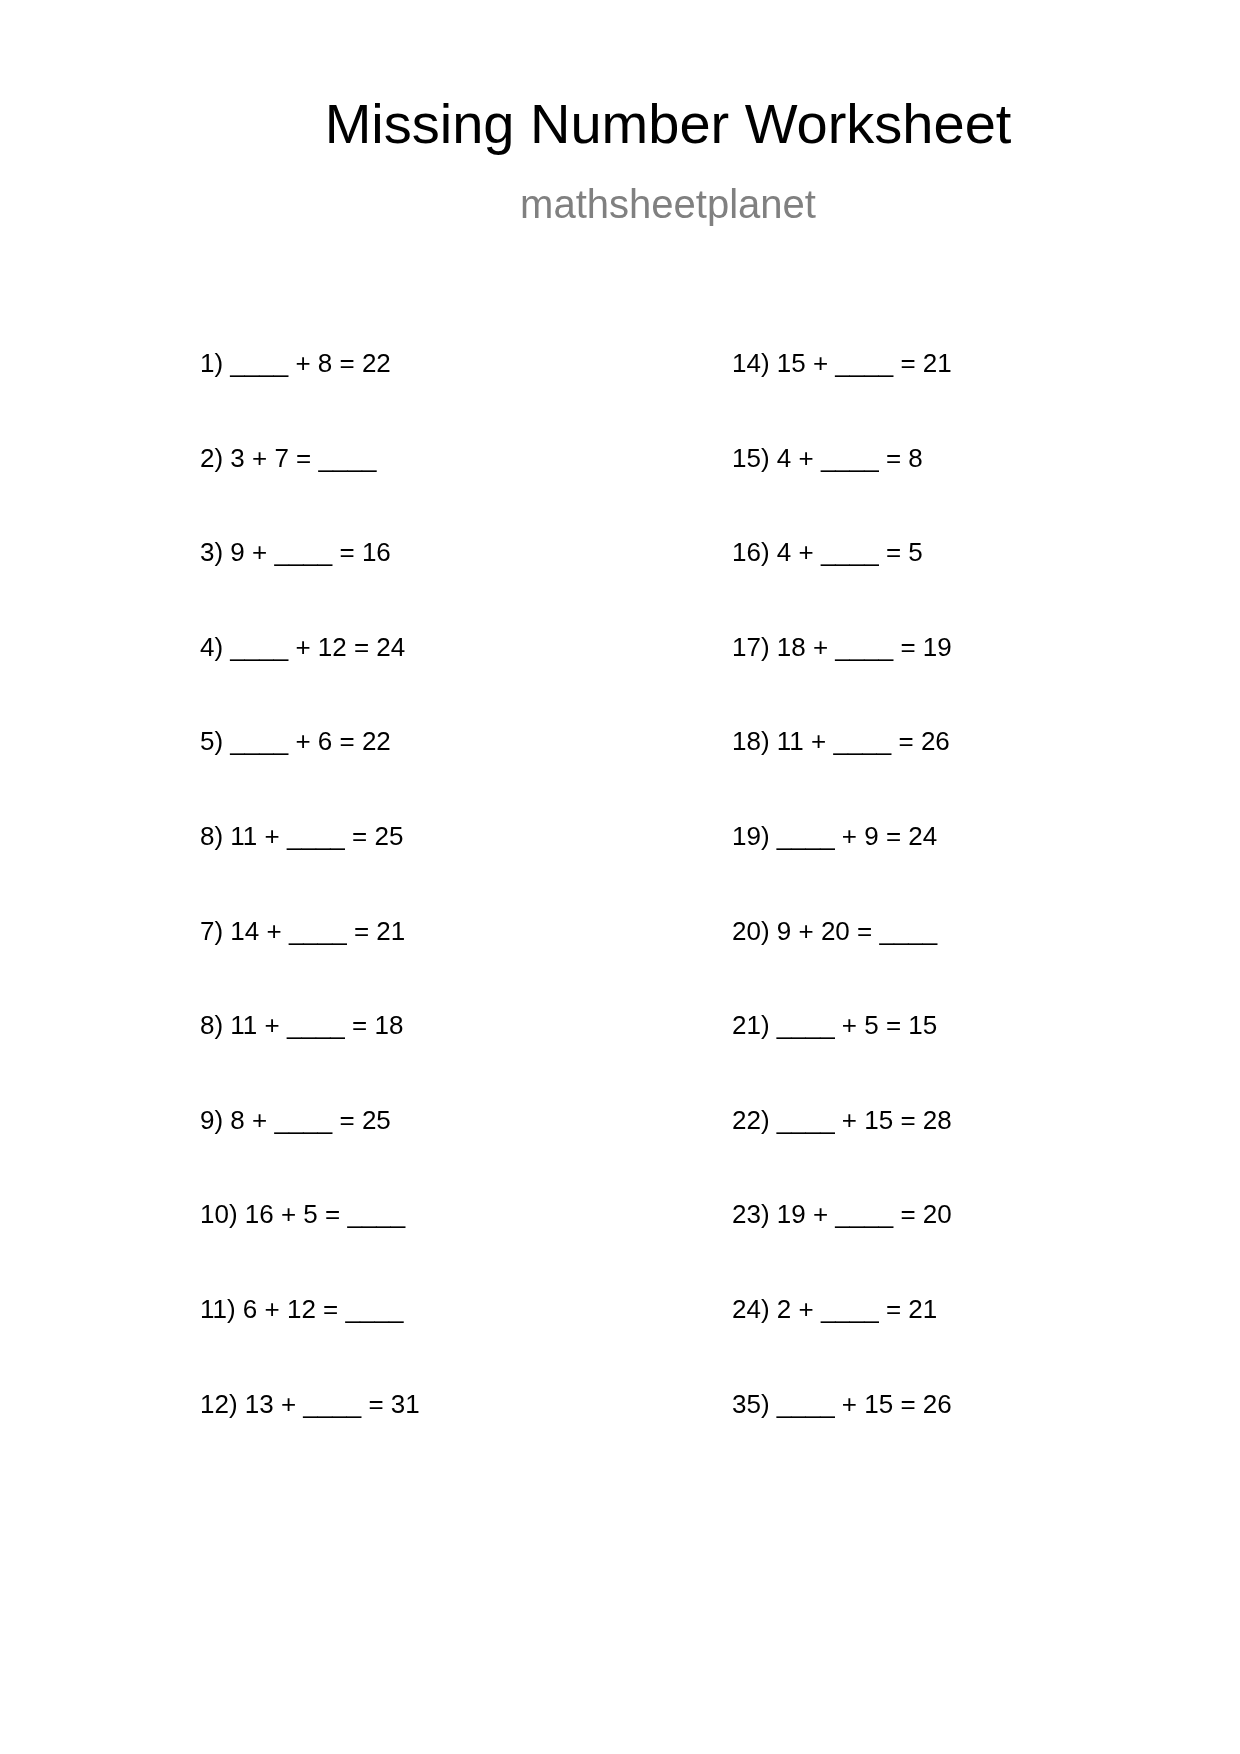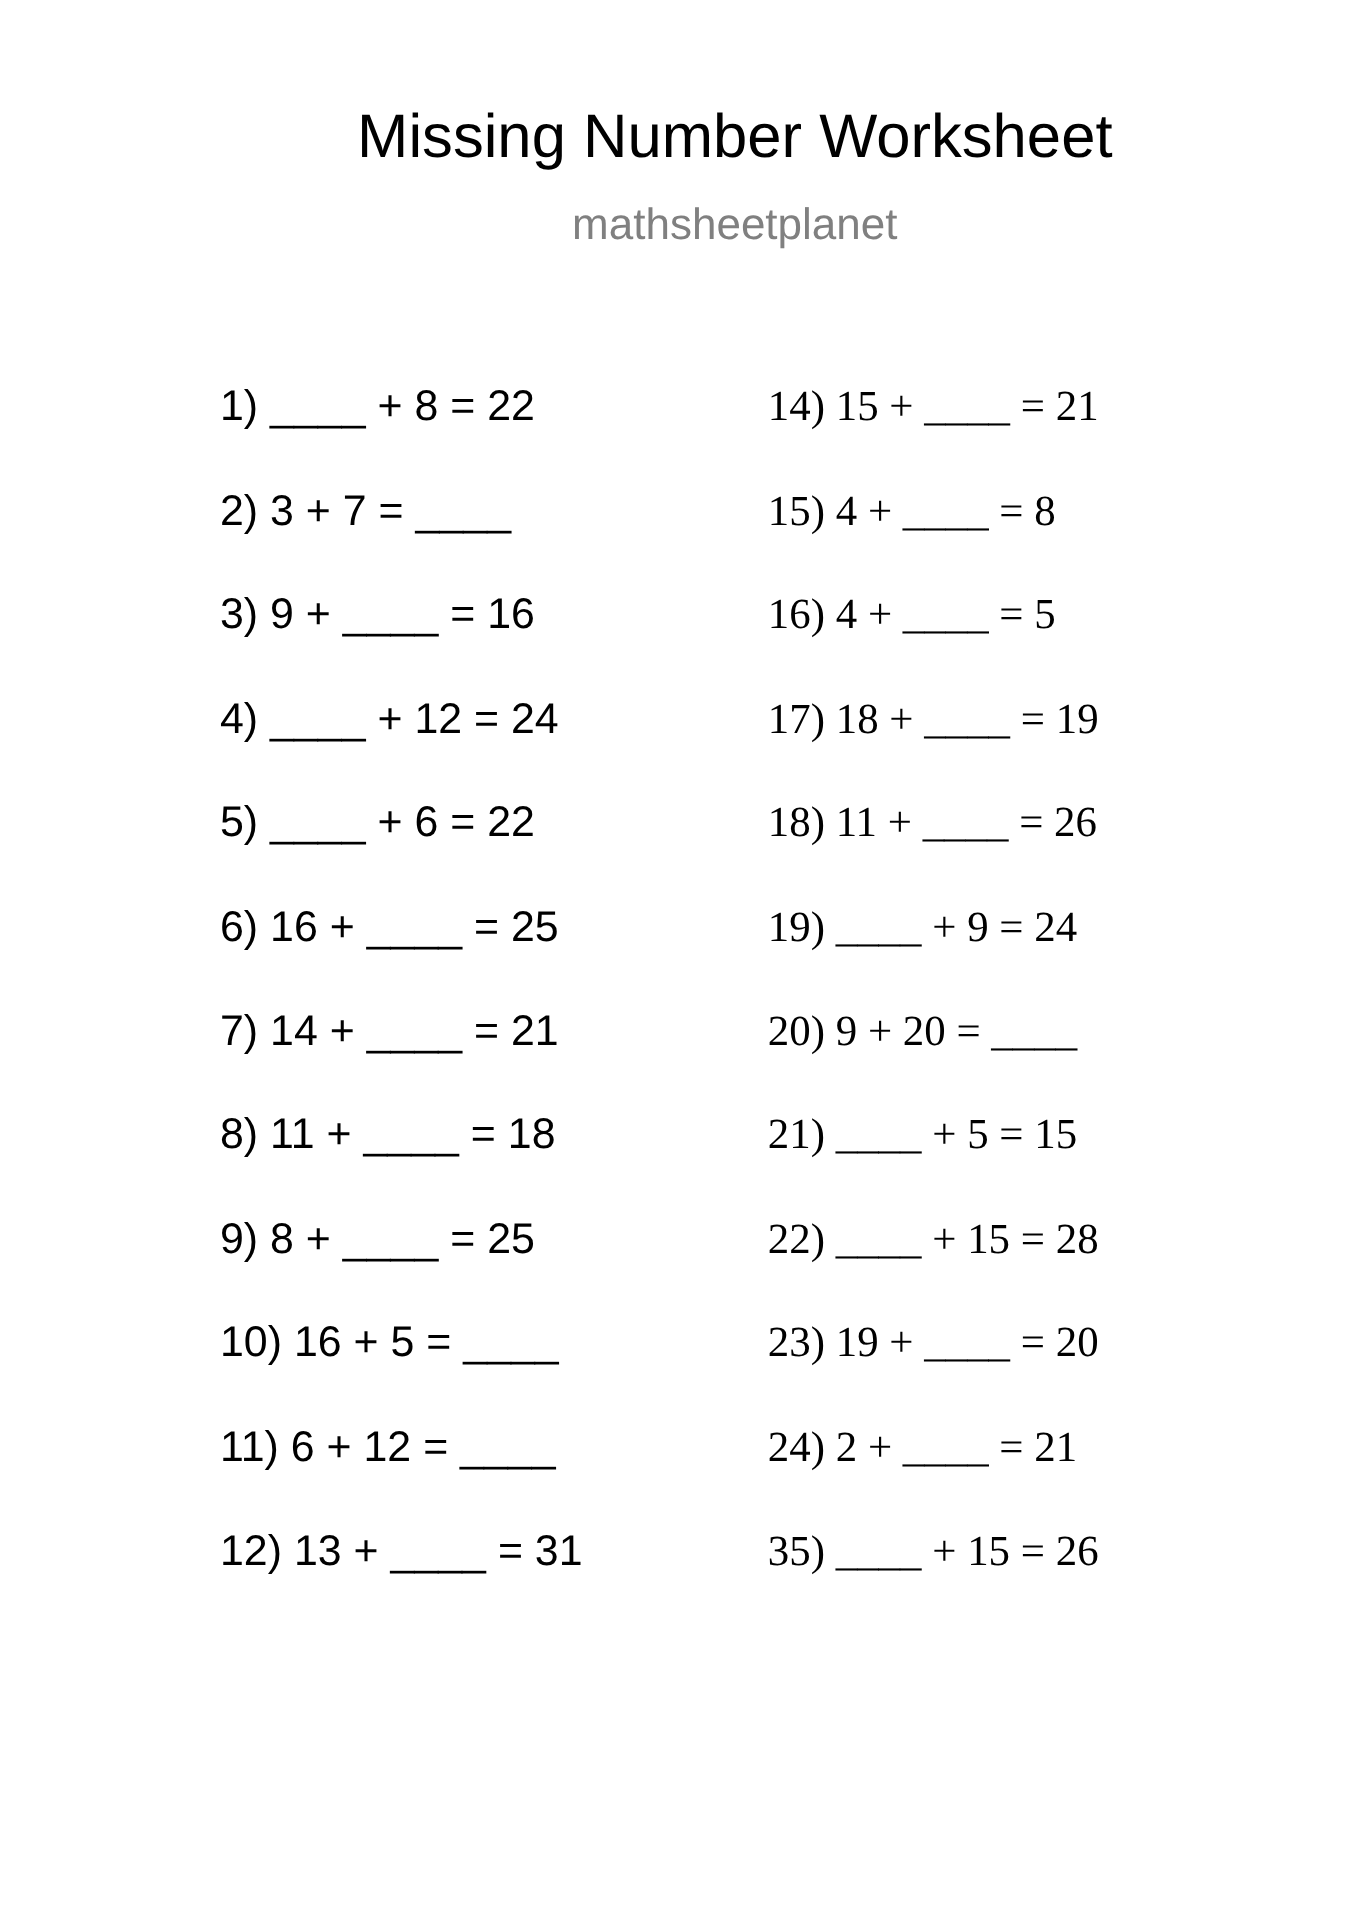--- a/index.html
+++ b/index.html
@@ -4,37 +4,37 @@
   <style>
     html, body { margin: 0; padding: 0; background: #ffffff; }
     body { width: 1240px; height: 1754px; position: relative; overflow: hidden;
            font-family: "Liberation Sans", sans-serif; color: #000; }
     .title { position: absolute; left: 0; width: 1336px; top: 96px; text-align: center;
              font-size: 56px; line-height: 1; white-space: nowrap; }
     .subtitle { position: absolute; left: 0; width: 1336px; top: 184px; text-align: center;
                 font-size: 40px; line-height: 1; color: #808080; white-space: nowrap; }
     .col { position: absolute; top: 350px; }
     .col-left { left: 200px; }
-    .col-right { left: 698px; font-family: Liberation Serif, serif; }
-    .problem { height: 94.6px; font-size: 39px; line-height: 1; white-space: pre; }
+    .col-right { left: 732px; }
+    .problem { height: 94.6px; font-size: 26px; line-height: 1; white-space: pre; }
   </style>
 </head>
 <body>
 
 <div>
   <div class="title">Missing Number Worksheet</div>
   <div class="subtitle">mathsheetplanet</div>
 
   <div class="col col-left">
     <div class="problem">1) ____ + 8 = 22</div>
     <div class="problem">2) 3 + 7 = ____</div>
     <div class="problem">3) 9 + ____ = 16</div>
     <div class="problem">4) ____ + 12 = 24</div>
     <div class="problem">5) ____ + 6 = 22</div>
-    <div class="problem">6) 16 + ____ = 25</div>
+    <div class="problem">8) 11 + ____ = 25</div>
     <div class="problem">7) 14 + ____ = 21</div>
     <div class="problem">8) 11 + ____ = 18</div>
     <div class="problem">9) 8 + ____ = 25</div>
     <div class="problem">10) 16 + 5 = ____</div>
     <div class="problem">11) 6 + 12 = ____</div>
     <div class="problem">12) 13 + ____ = 31</div>
   </div>
 
   <div class="col col-right">
     <div class="problem">14) 15 + ____ = 21</div>

